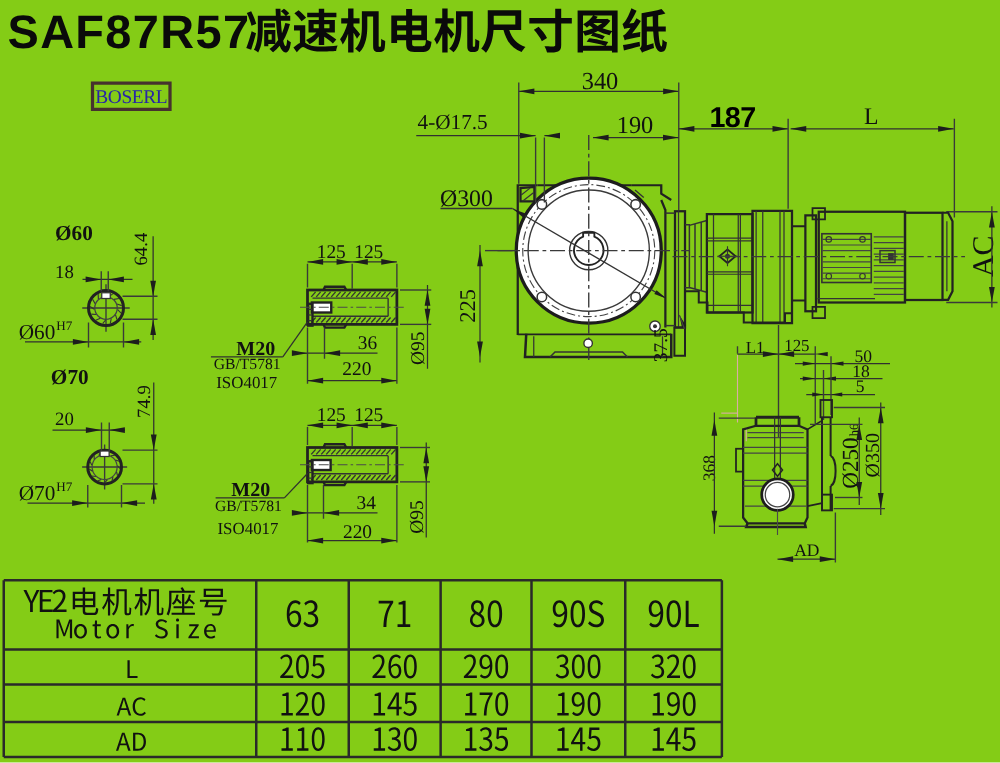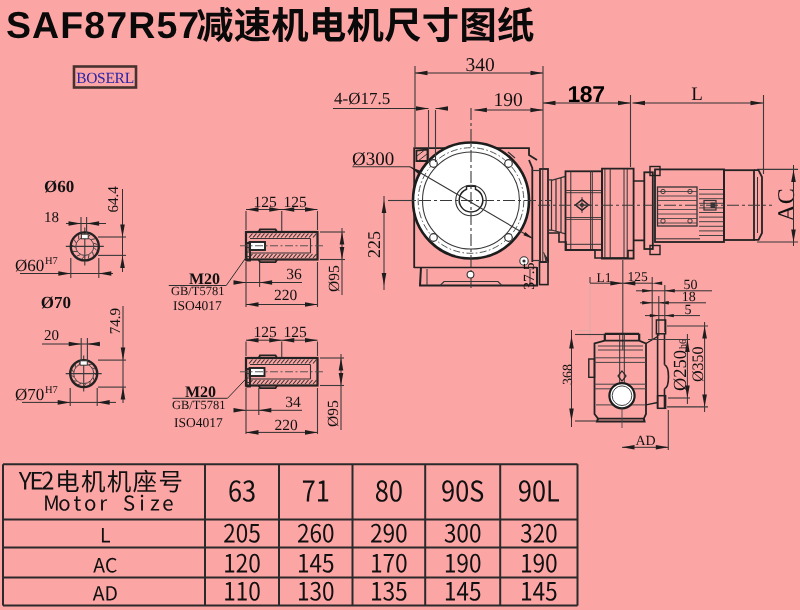--- a/index.html
+++ b/index.html
@@ -1,15 +1,15 @@
 <!DOCTYPE html>
 <html><head><meta charset="utf-8"><style>
 html,body{margin:0;padding:0;background:#ffffff;-webkit-font-smoothing:antialiased;}
 text{text-rendering:geometricPrecision;}
-#page{position:relative;width:800px;height:610px;background:#fca5a5;overflow:hidden;}
+#page{position:relative;width:800px;height:610px;background:#84cc16;overflow:hidden;}
 </style></head>
 <body>
 <div id="page"><svg width="800" height="610" viewBox="0 0 800 610">
       <text x="6" y="38.2" font-family="&quot;Liberation Sans&quot;, sans-serif" font-size="37.5" font-weight="bold" fill="#0a0a0a" text-anchor="start" letter-spacing="1.1">SAF87R57</text>
       <g fill="#0a0a0a">
         <path d="M402 534V447H637V534ZM34 758C76 669 119 552 134 480L236 524C218 595 171 708 127 794ZM22 8 127 -33C163 70 201 201 231 321L137 366C104 237 57 96 22 8ZM651 848 656 696H270V417C270 283 263 98 186 -31C211 -42 258 -73 277 -92C361 49 375 267 375 417V591H661C670 429 684 287 706 176C687 149 667 123 646 99V391H406V45H495V91H639C603 51 563 16 519 -14C542 -31 582 -69 598 -88C649 -48 696 -1 738 52C770 -38 812 -89 867 -90C906 -91 955 -51 979 131C961 140 916 168 898 190C892 96 882 44 867 44C848 45 830 88 814 162C876 265 924 385 959 519L860 539C841 462 817 390 787 324C778 402 770 493 764 591H965V696H881L944 748C920 778 871 820 830 848L762 795C799 766 843 726 866 696H759L755 848ZM495 298H567V183H495Z" transform="translate(196.2,38.6) scale(0.03730,-0.03730)"></path>
         <path d="M46 752C101 700 170 628 200 580L297 654C263 701 191 769 136 817ZM279 491H38V380H164V114C120 94 71 59 25 16L98 -87C143 -31 195 28 230 28C255 28 288 1 335 -22C410 -60 497 -71 617 -71C715 -71 875 -65 941 -60C943 -28 960 26 973 57C876 43 723 35 621 35C515 35 422 42 355 75C322 91 299 106 279 117ZM459 516H569V430H459ZM685 516H798V430H685ZM569 848V763H321V663H569V608H349V339H517C463 273 379 211 296 179C321 157 355 115 372 88C444 124 514 184 569 253V71H685V248C759 200 832 145 872 103L945 185C897 231 807 291 724 339H914V608H685V663H947V763H685V848Z" transform="translate(233.8,38.6) scale(0.03730,-0.03730)"></path>
         <path d="M488 792V468C488 317 476 121 343 -11C370 -26 417 -66 436 -88C581 57 604 298 604 468V679H729V78C729 -8 737 -32 756 -52C773 -70 802 -79 826 -79C842 -79 865 -79 882 -79C905 -79 928 -74 944 -61C961 -48 971 -29 977 1C983 30 987 101 988 155C959 165 925 184 902 203C902 143 900 95 899 73C897 51 896 42 892 37C889 33 884 31 879 31C874 31 867 31 862 31C858 31 854 33 851 37C848 41 848 55 848 82V792ZM193 850V643H45V530H178C146 409 86 275 20 195C39 165 66 116 77 83C121 139 161 221 193 311V-89H308V330C337 285 366 237 382 205L450 302C430 328 342 434 308 470V530H438V643H308V850Z" transform="translate(271.3,38.6) scale(0.03730,-0.03730)"></path>
         <path d="M429 381V288H235V381ZM558 381H754V288H558ZM429 491H235V588H429ZM558 491V588H754V491ZM111 705V112H235V170H429V117C429 -37 468 -78 606 -78C637 -78 765 -78 798 -78C920 -78 957 -20 974 138C945 144 906 160 876 176V705H558V844H429V705ZM854 170C846 69 834 43 785 43C759 43 647 43 620 43C565 43 558 52 558 116V170Z" transform="translate(308.9,38.6) scale(0.03730,-0.03730)"></path>
         <path d="M488 792V468C488 317 476 121 343 -11C370 -26 417 -66 436 -88C581 57 604 298 604 468V679H729V78C729 -8 737 -32 756 -52C773 -70 802 -79 826 -79C842 -79 865 -79 882 -79C905 -79 928 -74 944 -61C961 -48 971 -29 977 1C983 30 987 101 988 155C959 165 925 184 902 203C902 143 900 95 899 73C897 51 896 42 892 37C889 33 884 31 879 31C874 31 867 31 862 31C858 31 854 33 851 37C848 41 848 55 848 82V792ZM193 850V643H45V530H178C146 409 86 275 20 195C39 165 66 116 77 83C121 139 161 221 193 311V-89H308V330C337 285 366 237 382 205L450 302C430 328 342 434 308 470V530H438V643H308V850Z" transform="translate(346.6,38.6) scale(0.03730,-0.03730)"></path>

